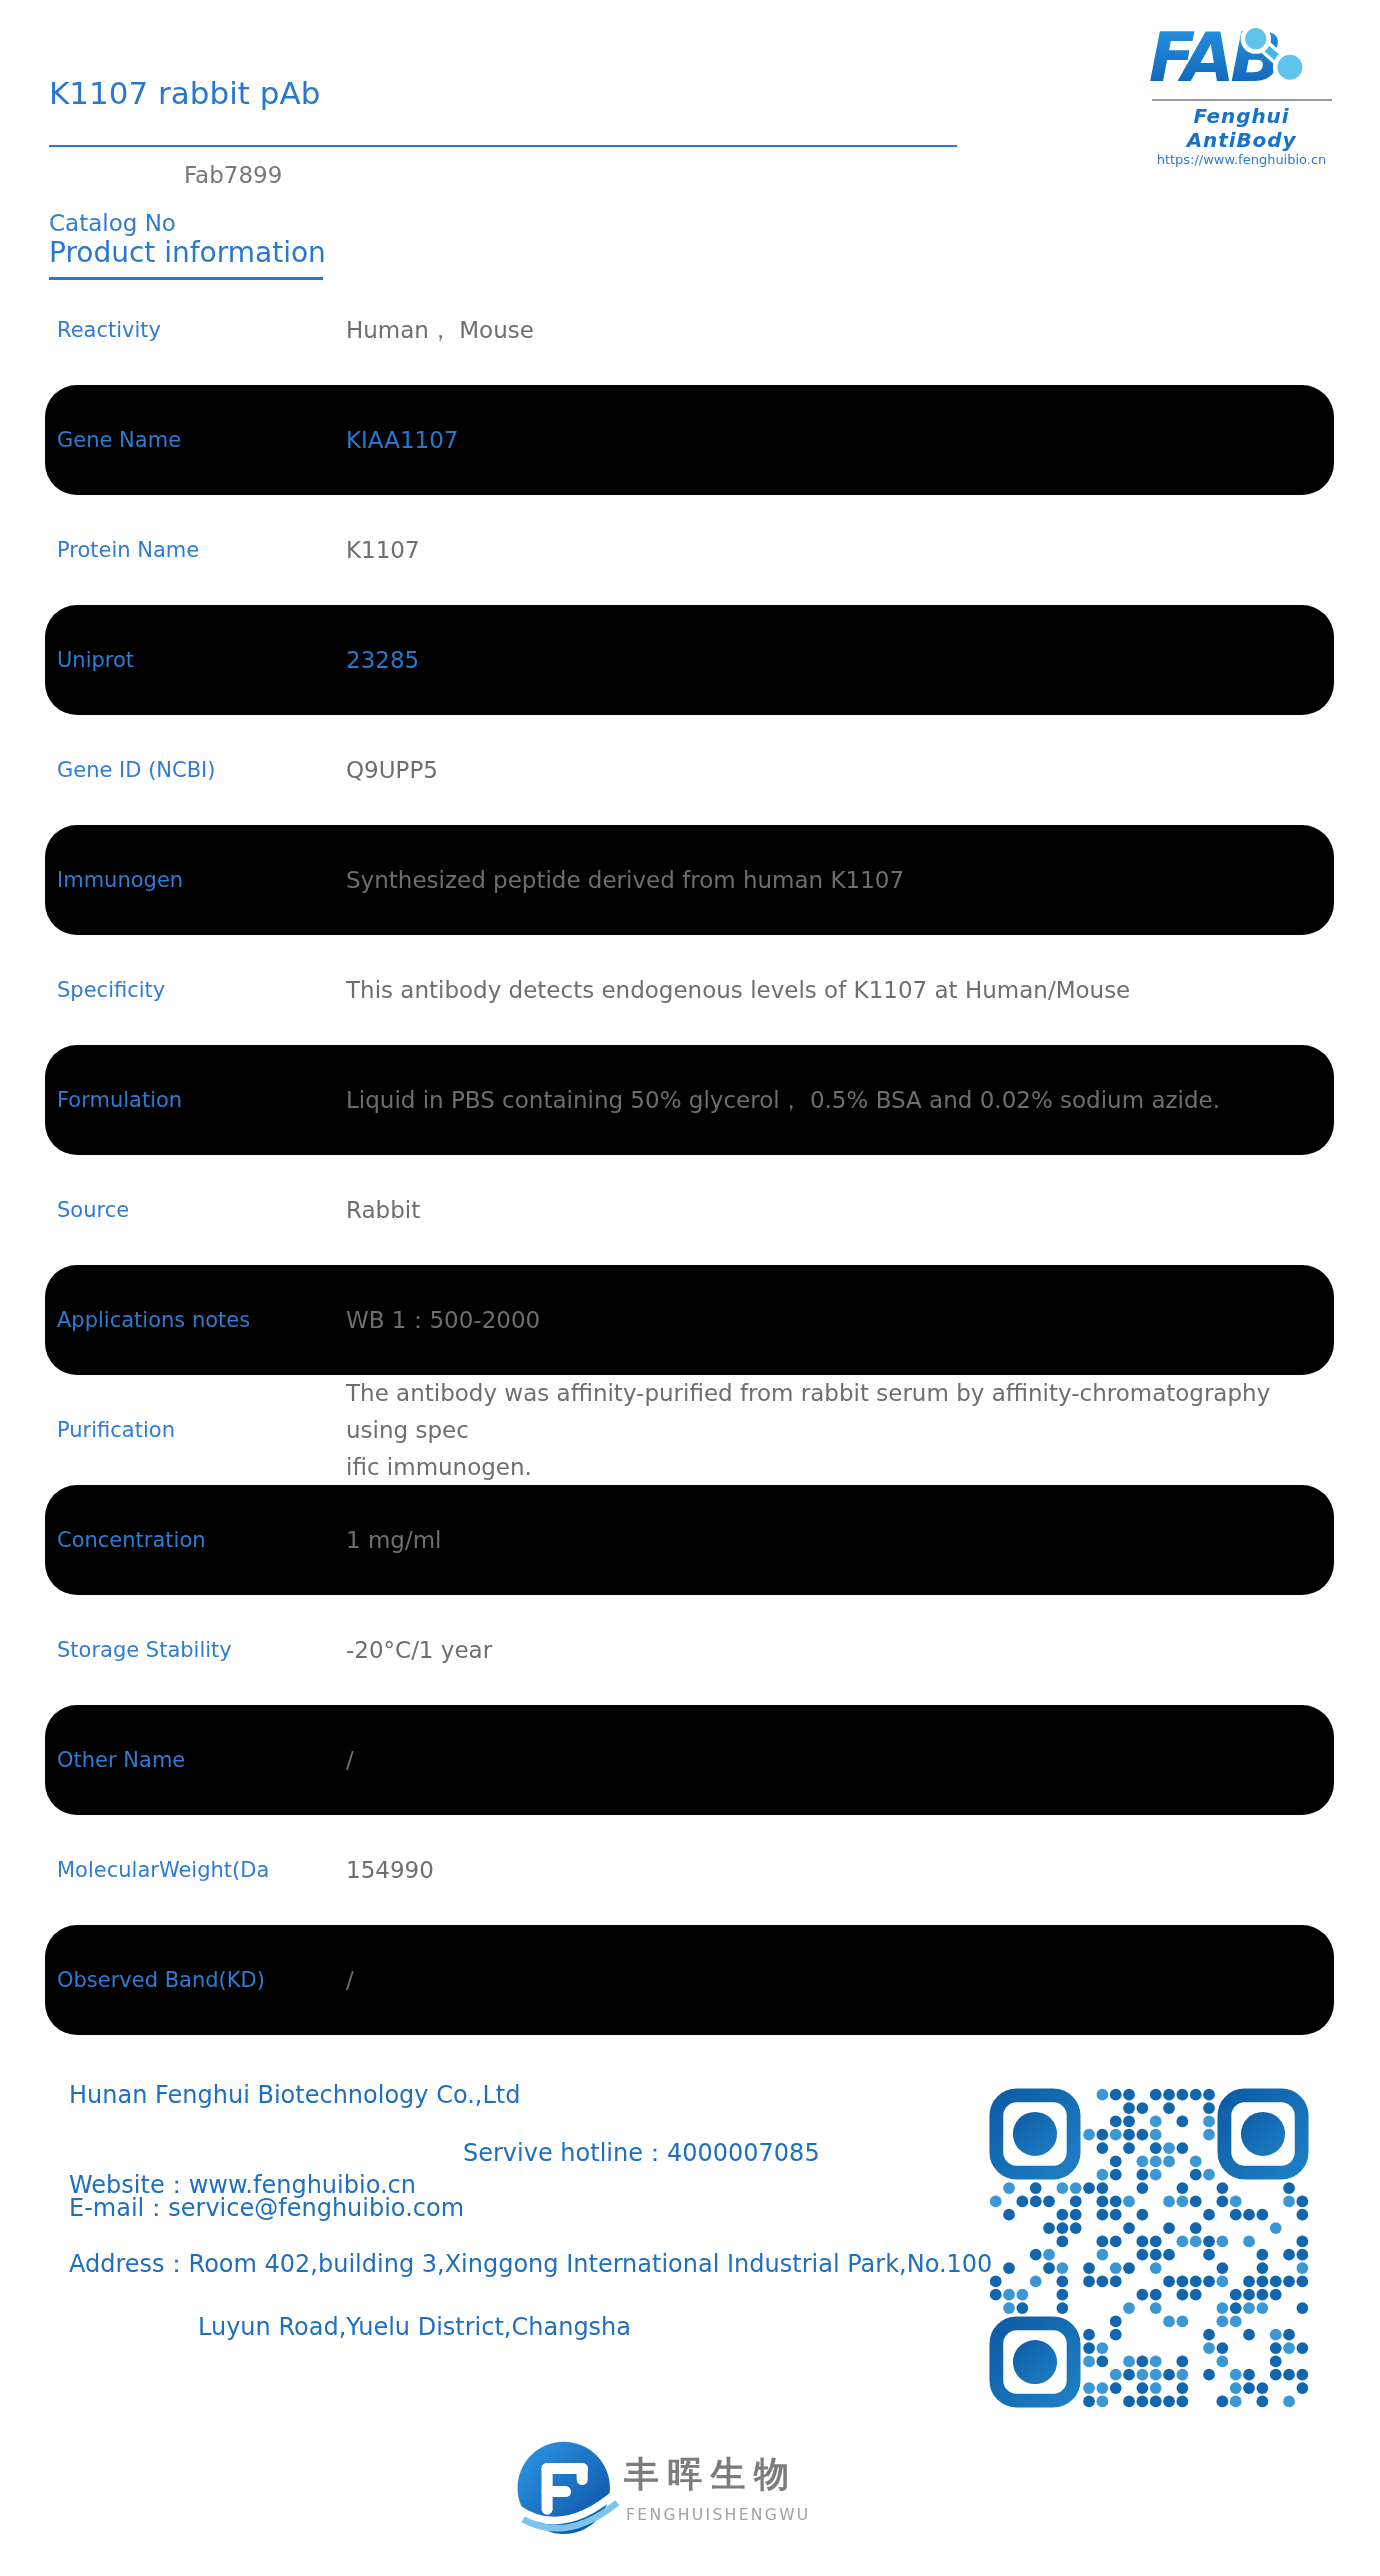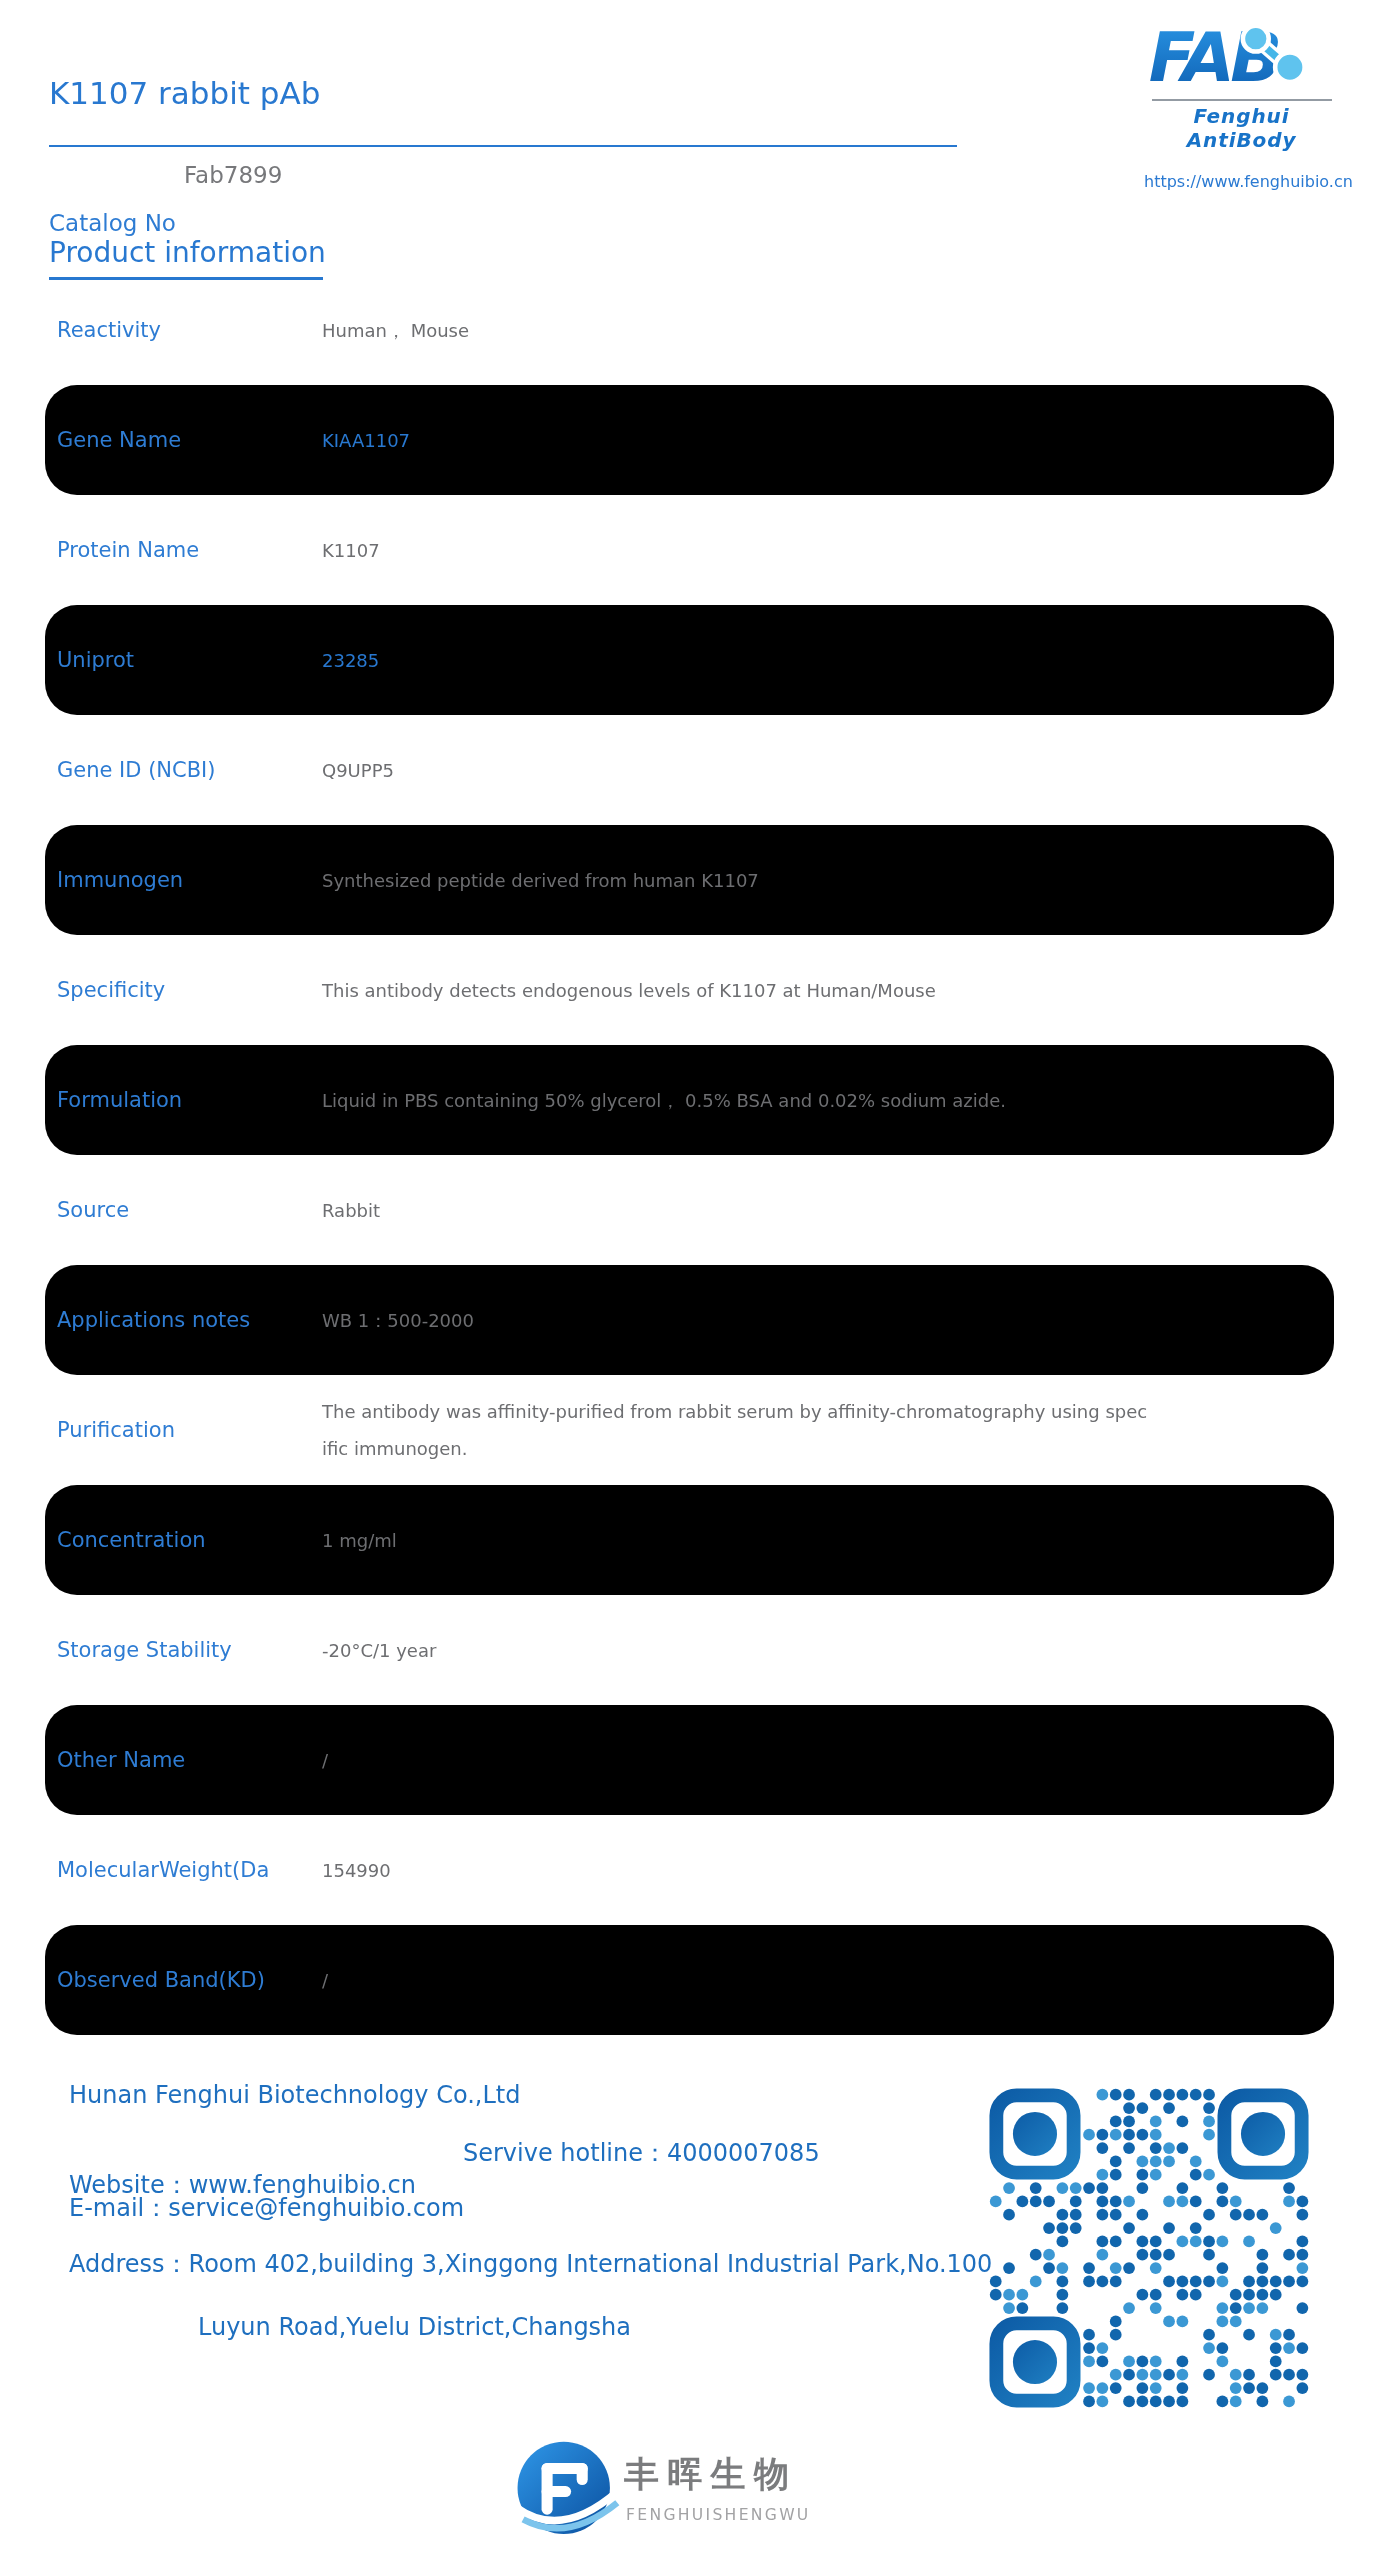--- a/index.html
+++ b/index.html
@@ -12,32 +12,32 @@
   
   .title{left:49px;top:75px;font-size:31px;color:#2878d0;}
   .title-underline{left:49px;top:145px;width:908px;height:1.8px;background:#2878d0;}
   .catalog-label{left:49px;top:162px;font-size:23px;color:#2e7cd3;margin-top:48px;}
   .catalog-value{left:184px;top:162px;font-size:23px;color:#77787b;}
 
   
   .brand{left:1144px;top:22px;width:195px;text-align:center;}
   .brand-line{width:180px;height:1.8px;background:#939ba3;margin:1.8px auto 3.7px auto;}
   .brand-sub{font-size:20px;font-weight:bold;font-style:italic;color:#1873c8;letter-spacing:0.9px;}
-  .brand-url{font-size:16px;color:#2b7ad2;margin-top:20px;}
+  .brand-url{font-size:13px;color:#2b7ad2;margin-top:0;}
 
   
   .section-heading{left:49px;top:236px;font-size:28px;color:#2878d0;}
   .section-underline{left:49px;top:277px;width:274px;height:2.8px;background:#2878d0;}
 
   
   .ptable{left:0;top:275px;width:1156px;}
   .t-row{margin-left:45px;width:1289px;height:110px;display:flex;align-items:center;}
   .t-row.alt{background:#000000;border-radius:32px;}
   .t-label{flex:none;width:265px;padding-left:12px;font-size:21px;color:#2e7cd3;}
-  .t-value{font-size:18px;color:#6d6e71;line-height:37px;white-space:pre-line;padding-right:51px;}
+  .t-value{font-size:23px;color:#6d6e71;line-height:37px;white-space:pre-line;padding-right:51px;margin-left:24px;}
   .t-value.link{color:#2878d0;}
 
   
   .footer-text{font-size:24px;color:#1e6fbf;}
   .f-company{left:69px;top:2081px;}
   .f-website{left:69px;top:2137px;margin-top:32px;}
   .f-hotline{left:463px;top:2137px;}
   .f-email{left:69px;top:2192px;}
   .f-addr1{left:69px;top:2248px;}
   .f-addr2{left:198px;top:2313px;}

